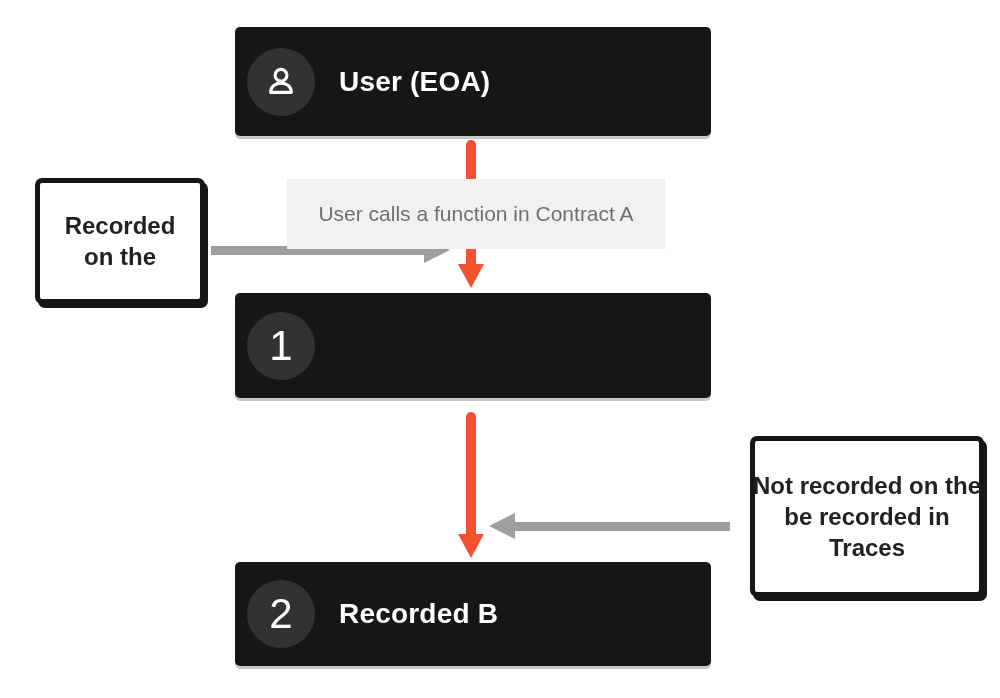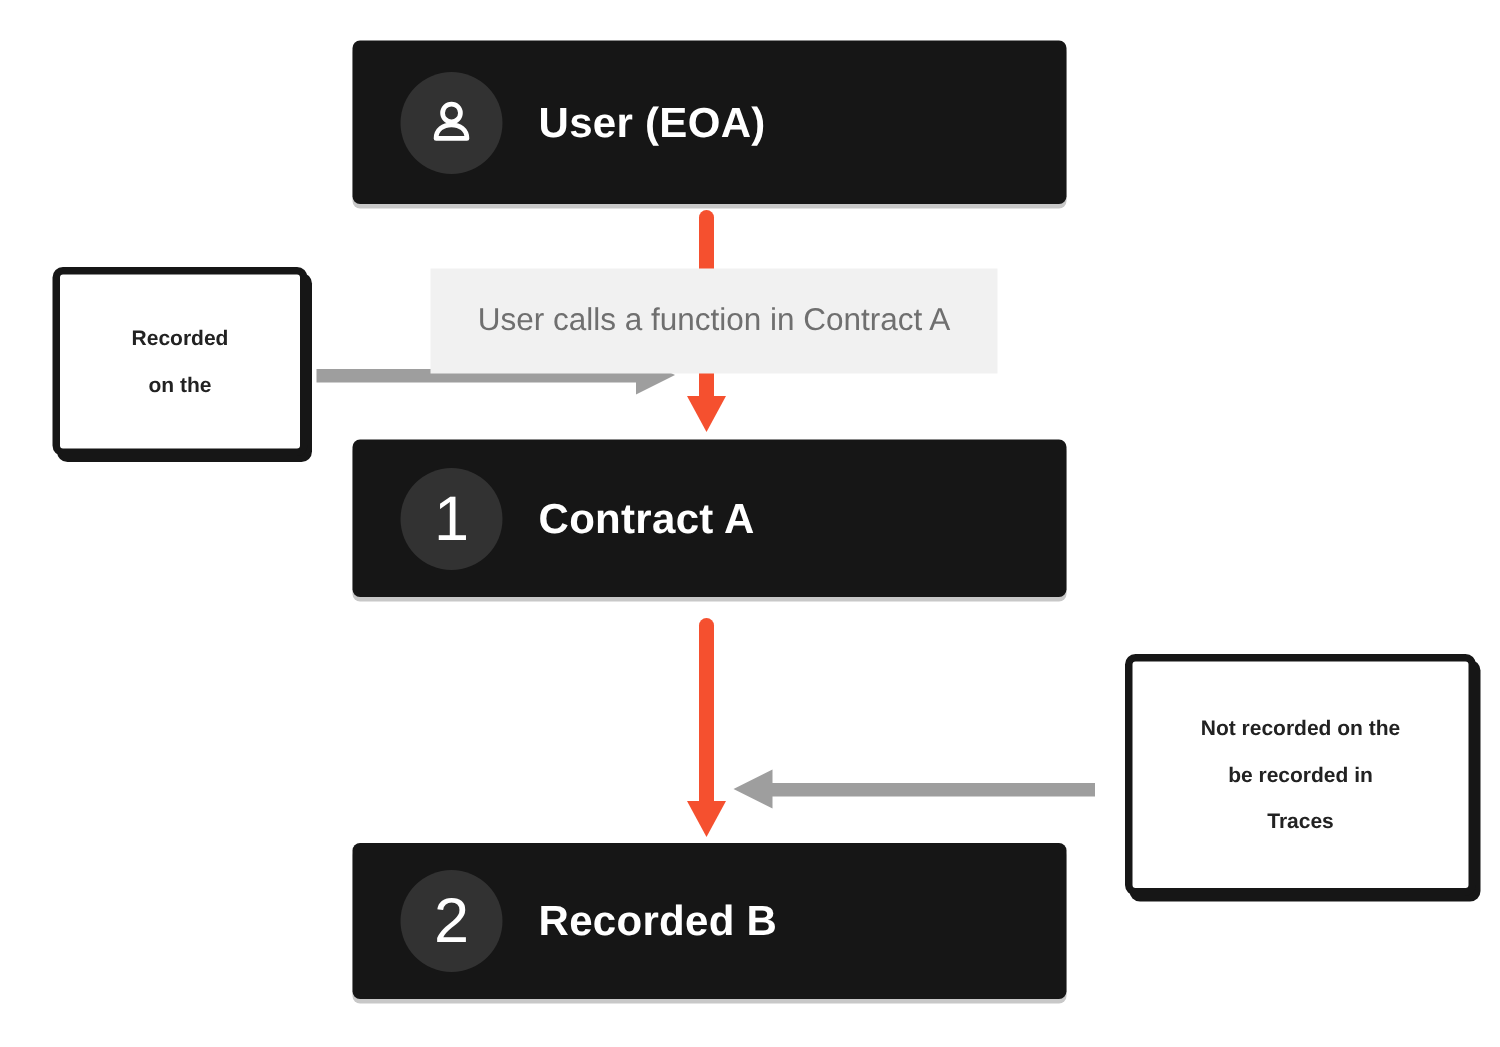--- a/index.html
+++ b/index.html
@@ -6,21 +6,21 @@
   .canvas {
     position:relative; width:1000px; height:698px; overflow:hidden;
     background:#ffffff;
     font-family:"Liberation Sans", sans-serif;
   }
 
   
   .node {
     position:absolute; left:235px; width:476px;
     background:#161616; border-radius:5px;
-    display:flex; align-items:center; gap:24px; padding-left:32px;
+    display:flex; align-items:center; gap:24px; padding-left:12px;
     box-sizing:border-box;
     box-shadow:0 3px 0 #c8c8c8;
   }
   .node-user { top:27px;  height:109px; }
   .node-a    { top:293px; height:105px; }
   .node-b    { top:562px; height:104px; }
   .badge {
     width:68px; height:68px; border-radius:50%;
     background:#323232; flex:0 0 auto;
     display:flex; align-items:center; justify-content:center;
@@ -68,21 +68,21 @@
   .edge-label-1 { left:287px; top:179px; width:378px; height:70px; }
   .edge-label-2 { left:229px; top:453px; width:487px; height:53px; }
 
   
   .note {
     position:absolute; z-index:3;
     background:#ffffff; border:5px solid #161616; border-radius:7px;
     box-shadow:3px 4px 0 #161616;
     display:flex; flex-direction:column; align-items:center; justify-content:center;
     box-sizing:border-box; text-align:center;
-    color:#222222; font-size:14px; font-weight:700; line-height:31px;
+    color:#222222; font-size:24px; font-weight:700; line-height:31px;
   }
   .note-left  { left:35px;  top:178px; width:170px; height:126px; }
   .note-right { left:730px; top:436px; width:234px; height:161px;margin-left:20px; }
   .note-line { display:block; white-space:nowrap; }
 </style>
 </head>
 <body>
 
 <div class="canvas">
 
@@ -110,21 +110,20 @@
 
   <div class="harrow harrow-right">
     <div class="shaft"></div>
     <div class="head"></div>
   </div>
 
   <div class="node node-a">
     <div class="badge">
       <span class="badge-num">1</span>
     </div>
-    <div class="node-title">Contract A</div>
   </div>
 
   <div class="varrow varrow-2">
     <div class="shaft"></div>
     <div class="head"></div>
   </div>
 
 
   <div class="harrow harrow-left">
     <div class="head"></div>

